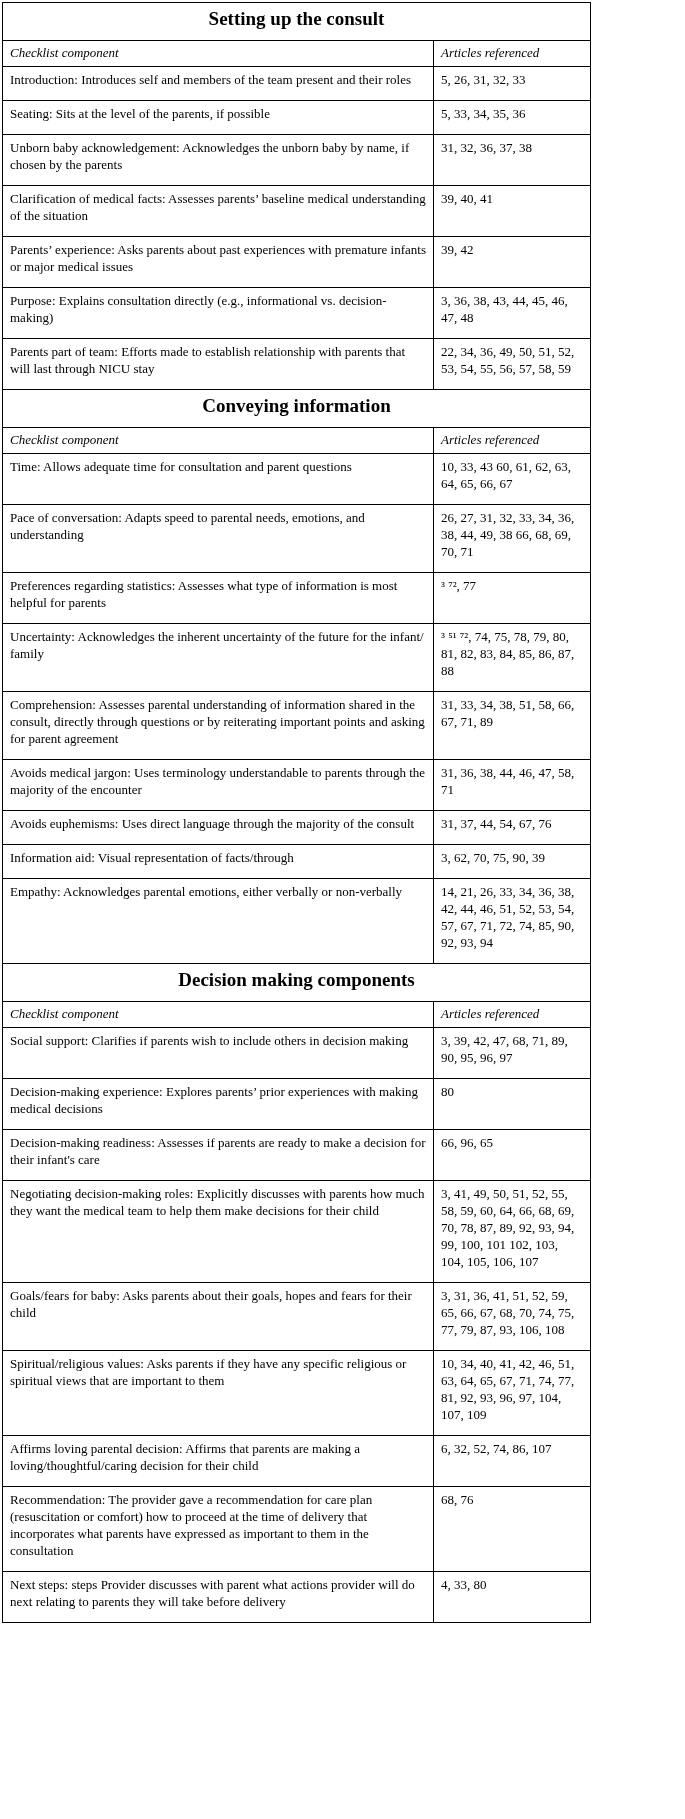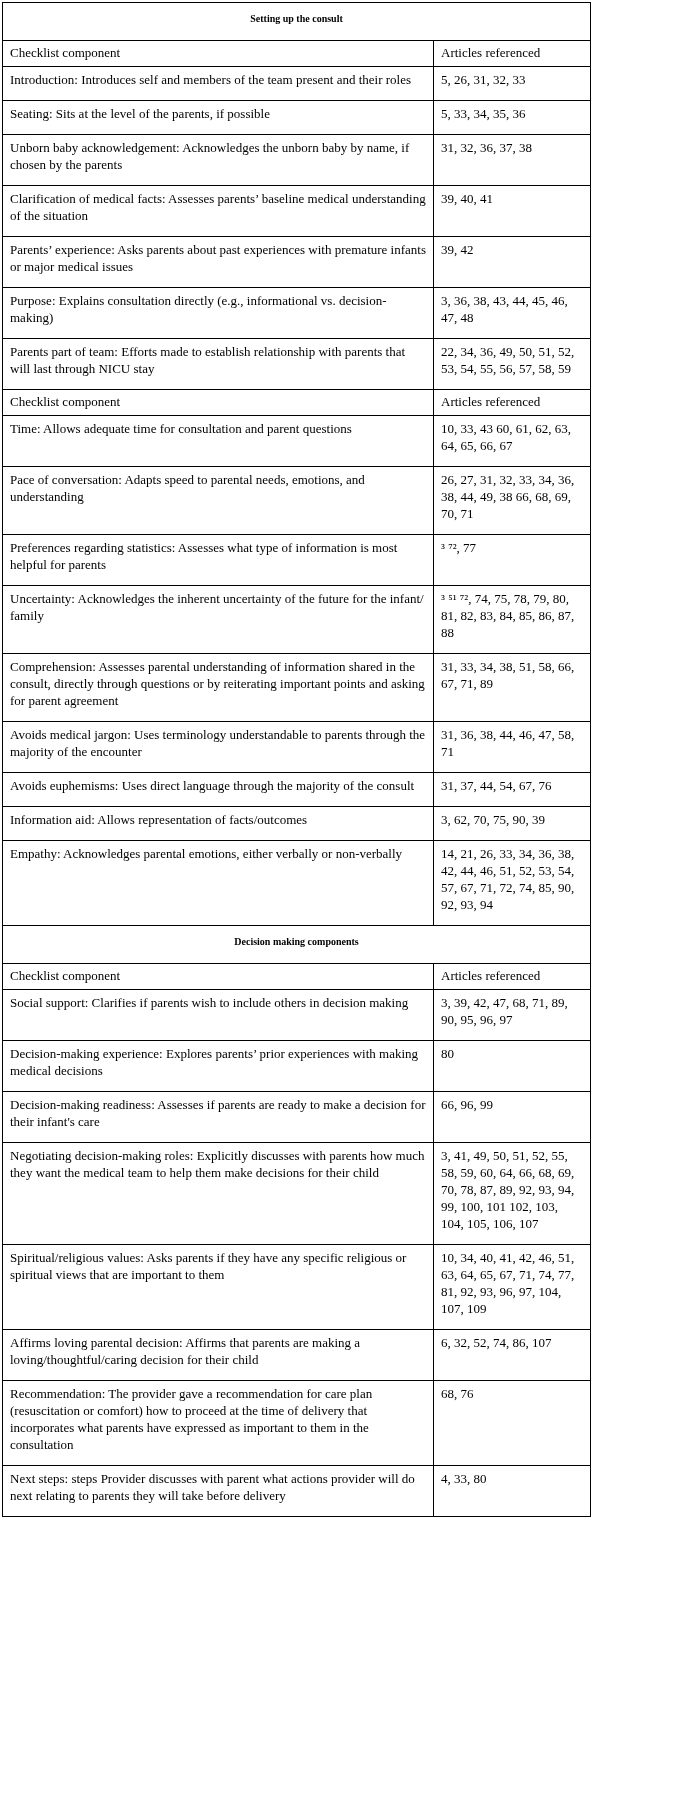--- a/index.html
+++ b/index.html
@@ -27,25 +27,26 @@
     border: 1px solid #000000;
     vertical-align: top;
     font-size: 13px;
     line-height: 17px;
     padding: 4px 7px 12px 7px;
     word-wrap: break-word;
   }
   td.section-title {
     text-align: center;
     font-weight: bold;
-    font-size: 10px;
+    font-size: 19px;
     padding: 7px 7px 13px 7px;
   }
   td.header-cell {
     padding: 3px 7px 5px 7px;
+    font-style: italic;
   }
 </style>
 </head>
 <body>
 
 <div class="page">
   <table class="checklist">
     <colgroup>
       <col class="col-component">
       <col class="col-articles">
@@ -80,20 +81,23 @@
         </tr>
         <tr>
           <td class="component-cell">Purpose: Explains consultation directly (e.g., informational vs. decision-making)</td>
           <td class="articles-cell">3, 36, 38, 43, 44, 45, 46, 47, 48</td>
         </tr>
         <tr>
           <td class="component-cell">Parents part of team: Efforts made to establish relationship with parents that will last through NICU stay</td>
           <td class="articles-cell">22, 34, 36, 49, 50, 51, 52, 53, 54, 55, 56, 57, 58, 59</td>
         </tr>
         <tr>
+          <td class="section-title" colspan="2">Conveying information</td>
+        </tr>
+        <tr>
           <td class="header-cell">Checklist component</td>
           <td class="header-cell">Articles referenced</td>
         </tr>
         <tr>
           <td class="component-cell">Time: Allows adequate time for consultation and parent questions</td>
           <td class="articles-cell">10, 33, 43 60, 61, 62, 63, 64, 65, 66, 67</td>
         </tr>
         <tr>
           <td class="component-cell">Pace of conversation: Adapts speed to parental needs, emotions, and understanding</td>
           <td class="articles-cell">26, 27, 31, 32, 33, 34, 36, 38, 44, 49, 38 66, 68, 69, 70, 71</td>
@@ -112,21 +116,21 @@
         </tr>
         <tr>
           <td class="component-cell">Avoids medical jargon: Uses terminology understandable to parents through the majority of the encounter</td>
           <td class="articles-cell">31, 36, 38, 44, 46, 47, 58, 71</td>
         </tr>
         <tr>
           <td class="component-cell">Avoids euphemisms: Uses direct language through the majority of the consult</td>
           <td class="articles-cell">31, 37, 44, 54, 67, 76</td>
         </tr>
         <tr>
-          <td class="component-cell">Information aid: Allows representation of facts/outcomes</td>
+          <td class="component-cell">Information aid: Visual representation of facts/through</td>
           <td class="articles-cell">3, 62, 70, 75, 90, 39</td>
         </tr>
         <tr>
           <td class="component-cell">Empathy: Acknowledges parental emotions, either verbally or non-verbally</td>
           <td class="articles-cell">14, 21, 26, 33, 34, 36, 38, 42, 44, 46, 51, 52, 53, 54, 57, 67, 71, 72, 74, 85, 90, 92, 93, 94</td>
         </tr>
         <tr>
           <td class="section-title" colspan="2">Decision making components</td>
         </tr>
         <tr>
@@ -136,25 +140,29 @@
         <tr>
           <td class="component-cell">Social support: Clarifies if parents wish to include others in decision making</td>
           <td class="articles-cell">3, 39, 42, 47, 68, 71, 89, 90, 95, 96, 97</td>
         </tr>
         <tr>
           <td class="component-cell">Decision-making experience: Explores parents’ prior experiences with making medical decisions</td>
           <td class="articles-cell">80</td>
         </tr>
         <tr>
           <td class="component-cell">Decision-making readiness: Assesses if parents are ready to make a decision for their infant's care</td>
-          <td class="articles-cell">66, 96, 99</td>
+          <td class="articles-cell">66, 96, 65</td>
         </tr>
         <tr>
           <td class="component-cell">Negotiating decision-making roles: Explicitly discusses with parents how much they want the medical team to help them make decisions for their child</td>
           <td class="articles-cell">3, 41, 49, 50, 51, 52, 55, 58, 59, 60, 64, 66, 68, 69, 70, 78, 87, 89, 92, 93, 94, 99, 100, 101 102, 103, 104, 105, 106, 107</td>
+        </tr>
+        <tr>
+          <td class="component-cell">Goals/fears for baby: Asks parents about their goals, hopes and fears for their child</td>
+          <td class="articles-cell">3, 31, 36, 41, 51, 52, 59, 65, 66, 67, 68, 70, 74, 75, 77, 79, 87, 93, 106, 108</td>
         </tr>
         <tr>
           <td class="component-cell">Spiritual/religious values: Asks parents if they have any specific religious or spiritual views that are important to them</td>
           <td class="articles-cell">10, 34, 40, 41, 42, 46, 51, 63, 64, 65, 67, 71, 74, 77, 81, 92, 93, 96, 97, 104, 107, 109</td>
         </tr>
         <tr>
           <td class="component-cell">Affirms loving parental decision: Affirms that parents are making a loving/thoughtful/caring decision for their child</td>
           <td class="articles-cell">6, 32, 52, 74, 86, 107</td>
         </tr>
         <tr>

